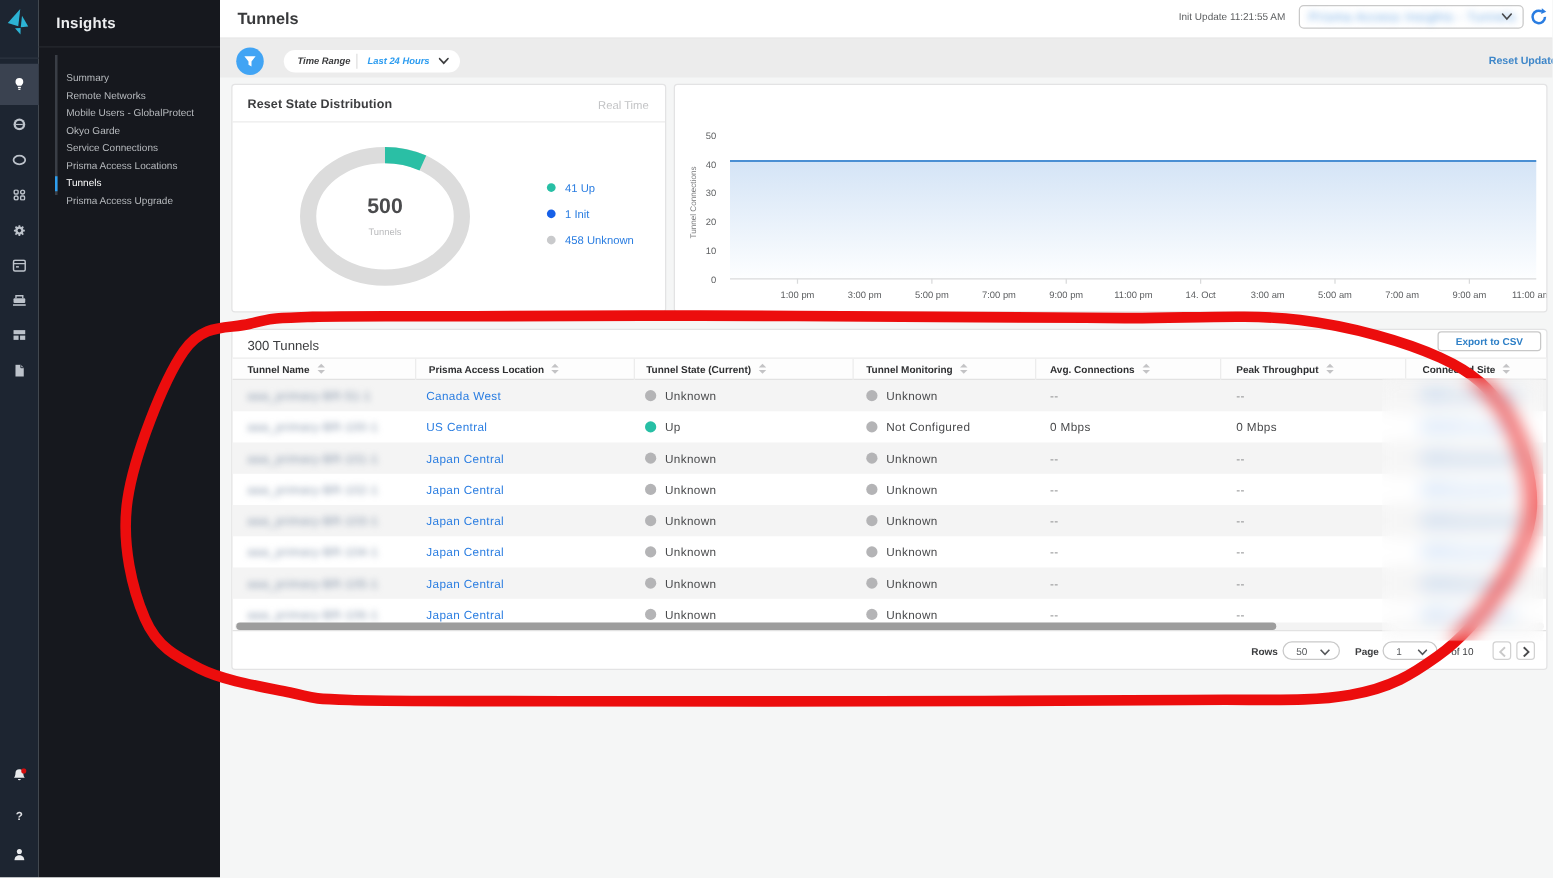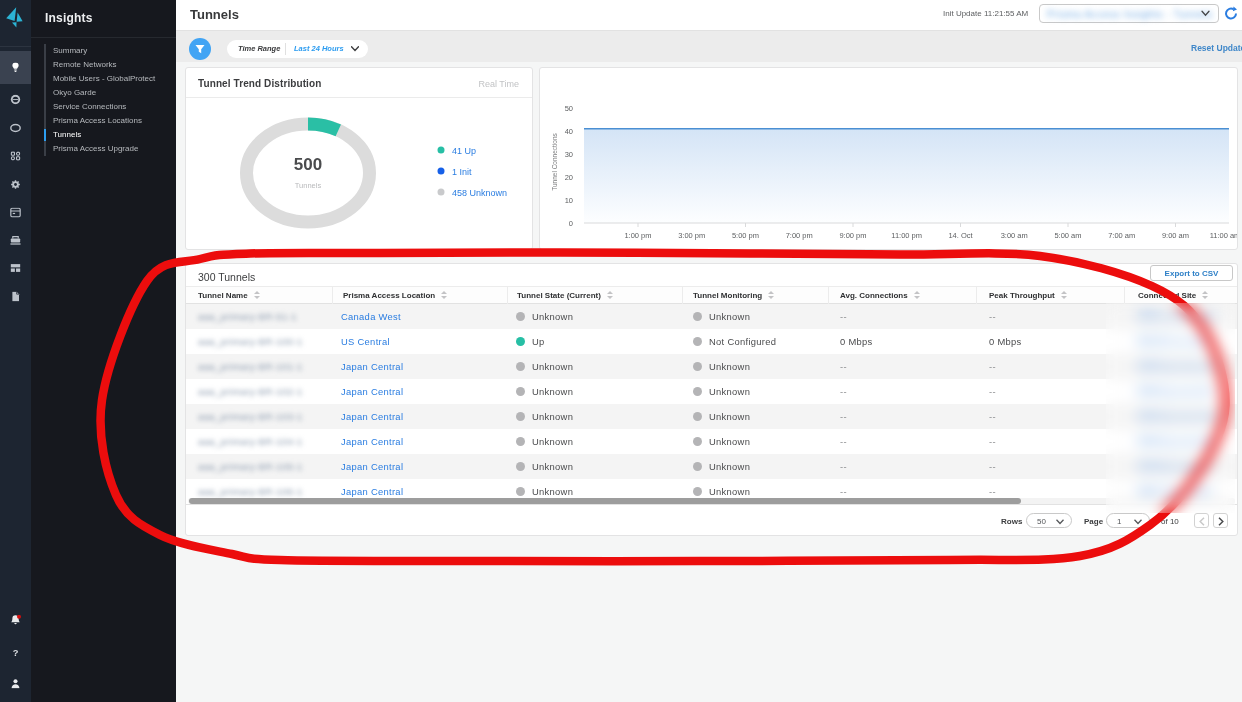--- a/index.html
+++ b/index.html
@@ -9,21 +9,21 @@
 
 #rail { left:0; top:0; width:31px; height:702px; background:#1d2531; z-index:5; }
 #rail .hl { left:0; top:51px; width:31px; height:33px; background:#3a4250; }
 #rail svg { position:absolute; left:7px; transform:scale(.78); transform-origin:50% 50%; }
 #rail svg.logo { transform:none; }
 
 #nav { left:31px; top:0; width:145px; height:702px; background:#16181e; z-index:5; }
 #nav h1 { position:absolute; left:14px; top:11px; font-size:12px; color:#edeef0; font-weight:bold; letter-spacing:.2px;}
 #nav .sep { position:absolute; left:0; top:37px; width:145px; height:1px; background:#26292f; }
 #nav .track { position:absolute; left:13px; top:44px; width:2px; height:112px; background:#3a3e46; }
-.navitem { position:absolute; left:22px; width:120px; height:14px; font-size:8px; color:#b6b9bd; line-height:14px; white-space:nowrap; }
+.navitem { position:absolute; left:22px; width:120px; height:14px; font-size:8px; color:#b6b9bd; line-height:14px; white-space:nowrap;margin-top:12px; }
 .navitem.active { color:#ffffff; }
 .navitem.active::before { content:""; position:absolute; left:-9px; top:1px; width:2px; height:12px; background:#2d9ef0; }
 #topbar { left:176px; top:0; width:1066px; height:31px; background:#fff; border-bottom:1px solid #e2e2e2; z-index:1;}
 #title { left:190px; top:7px; font-size:13px; font-weight:bold; color:#38393b; z-index:2;}
 #lastupd { left:943px; top:9px; font-size:8px; color:#5c5e60; z-index:2;}
 #hdd { left:1039px; top:4px; width:180px; height:19px; background:#fff; border:1px solid #c9c9c9; border-radius:4px; z-index:2;}
 #hdd .blurtxt { position:absolute; left:7px; top:4px; font-size:10px; color:#6ba6e2; filter:blur(3px); white-space:nowrap; letter-spacing:.6px;}
 #hdd .chev { position:absolute; right:8px; top:5px; }
 
 #filterbar { left:176px; top:31px; width:1066px; height:31px; background:#ececec; z-index:1; }
@@ -95,21 +95,21 @@
       <span class="dv"></span>
       <span class="l24">Last 24 Hours</span>
     <svg style="position:absolute;right:9px;top:6px" width="8" height="6" viewBox="0 0 8 6">
         <path d="M0.5 0.8 L4 4.5 L7.5 0.8" fill="none" stroke="#3c3d3f" stroke-width="1.4" stroke-linecap="round"></path>
       </svg>
   </div>
   <div class="abs" id="resetf">Reset Update</div>
 
   <div class="card" id="card1">
     <div class="cardhead">
-        <span class="t">Tunnel Trend Distribution</span>
+        <span class="t">Reset State Distribution</span>
         <span class="rt">Real Time</span>
       </div>
     <svg style="position:absolute;left:0;top:30px" width="346" height="151" viewBox="0 0 346 151">
       <ellipse cx="122" cy="75" rx="61.5" ry="49" fill="none" stroke="#dcdcdc" stroke-width="13"></ellipse>
       <path id="tealarc" fill="none" stroke="#2abfa5" stroke-width="13" d="M 122.0 26.0 A 61.5 49 0 0 1 152.3 32.4"></path>
       <text x="122" y="72" text-anchor="middle" font-size="17" font-weight="bold" fill="#4a4b4d">500</text>
       <text x="122" y="90" text-anchor="middle" font-size="7.5" fill="#b9babc">Tunnels</text>
       <circle cx="255" cy="52" r="3.5" fill="#27bfa5"></circle>
       <text x="266" y="55.5" font-size="9" fill="#2a7de1">41 Up</text>
       <circle cx="255" cy="73" r="3.5" fill="#1660e8"></circle>

